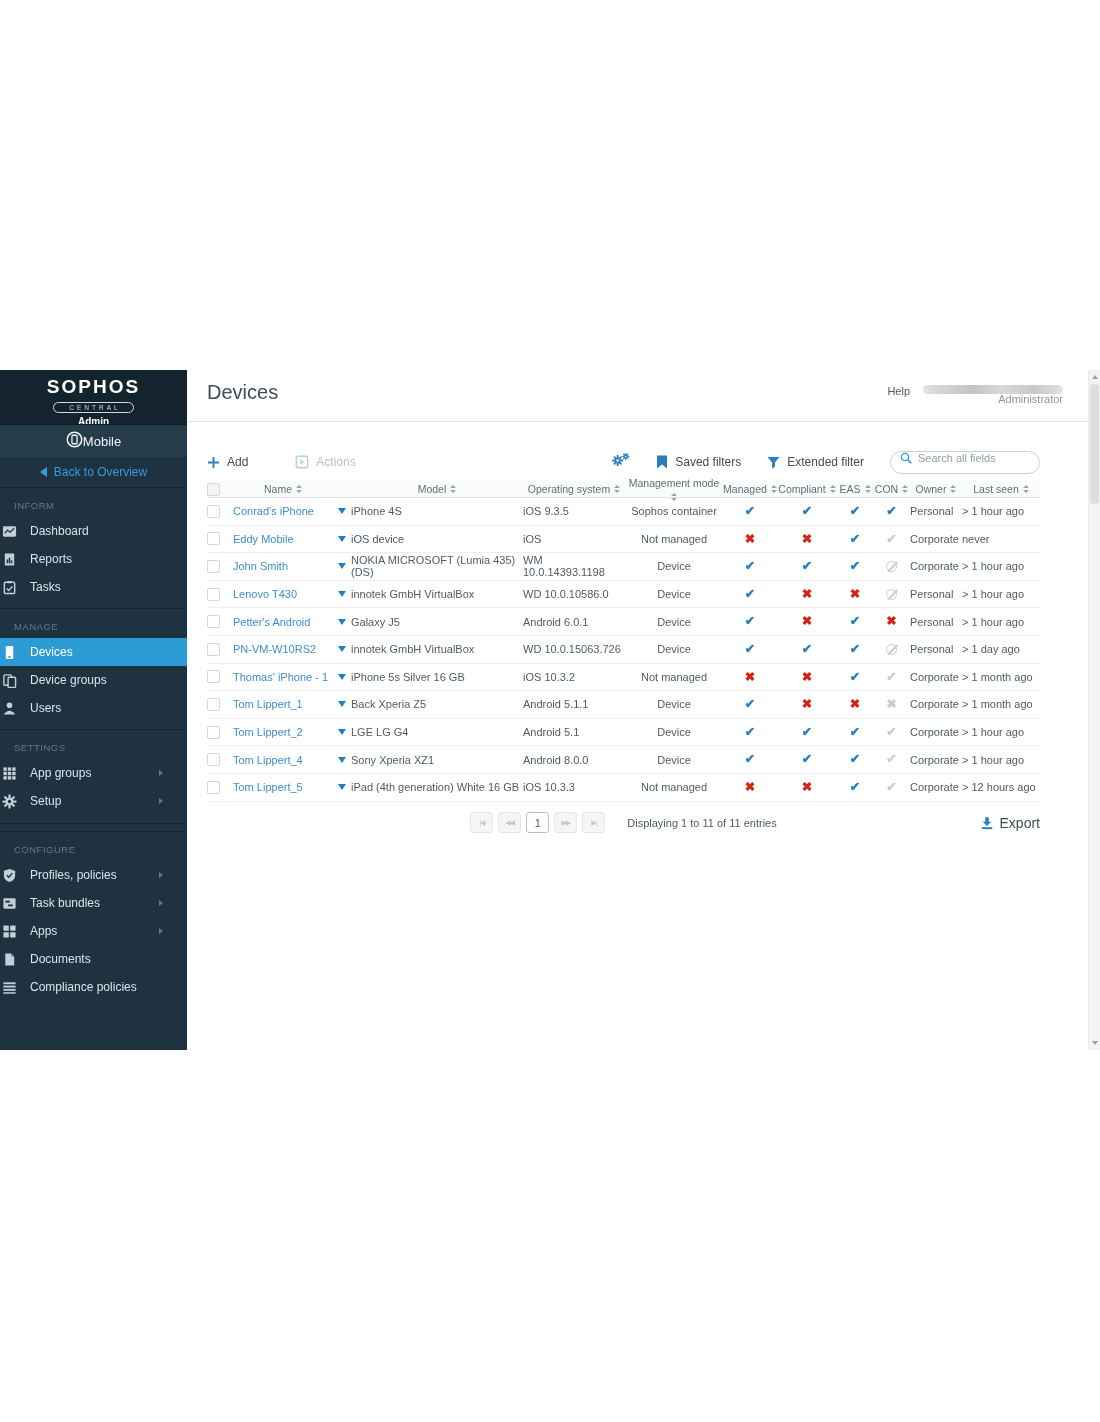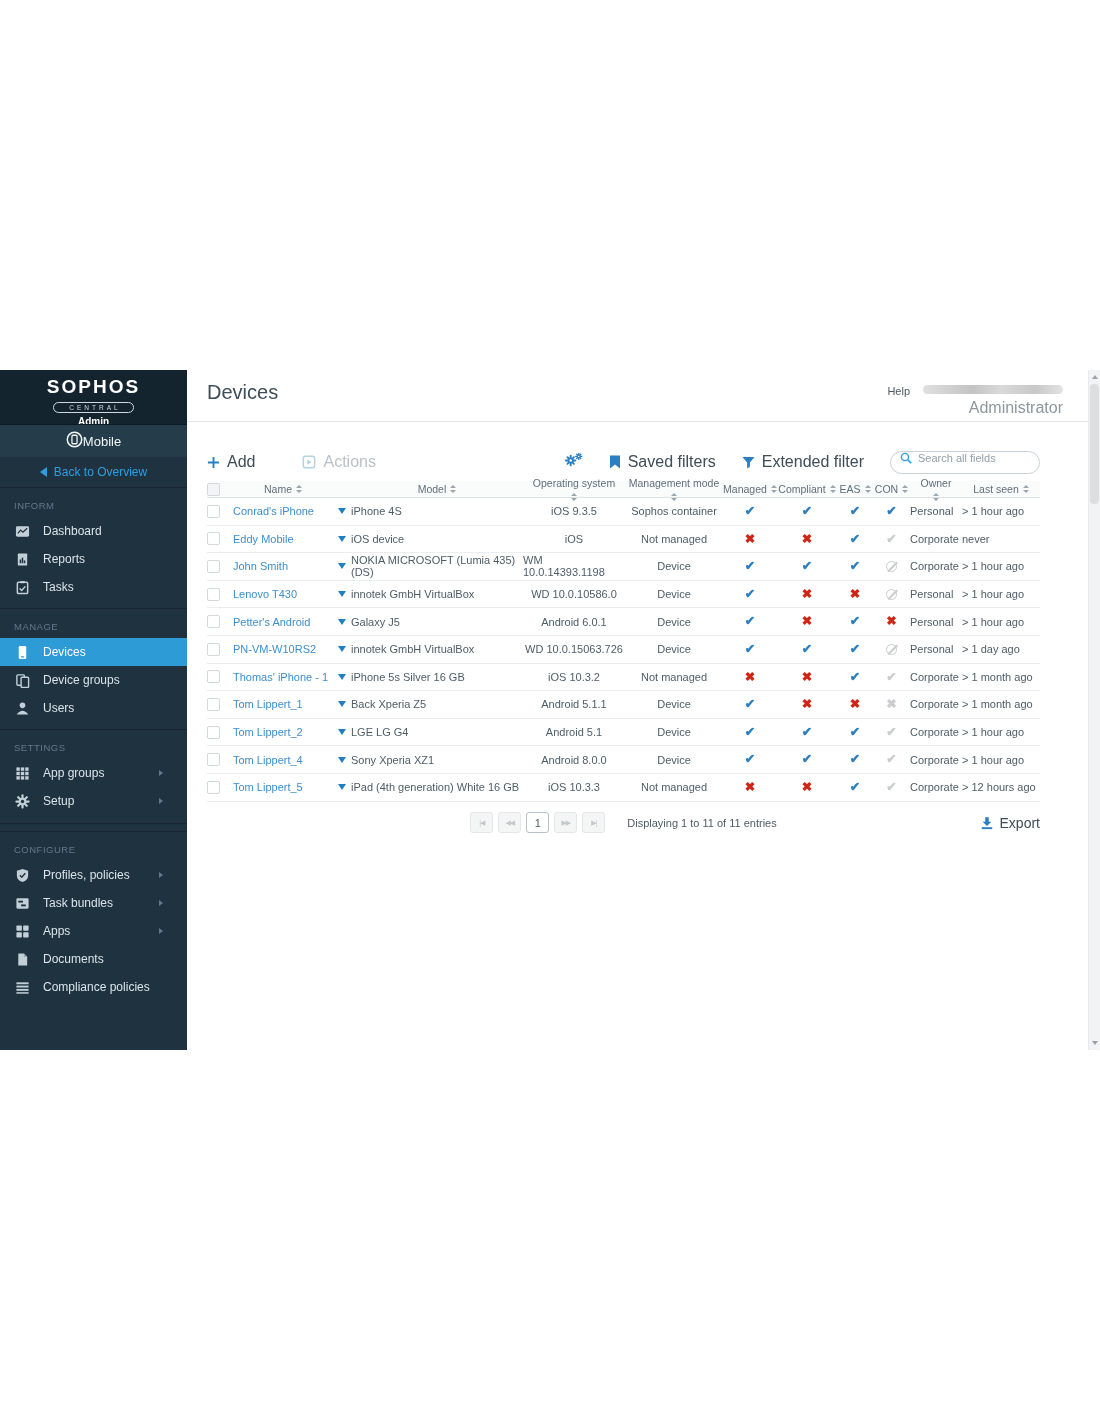--- a/index.html
+++ b/index.html
@@ -13,54 +13,54 @@
   .logo-band { height:54px; background:#13242f; text-align:center; padding-top:7px; }
   .logo-sophos { color:#fff; font-size:19px; font-weight:bold; letter-spacing:2px; line-height:19px; }
   .logo-central { display:inline-block; border:1px solid #cfd8de; border-radius:7px; color:#cfd8de; font-size:6.5px; letter-spacing:3px; padding:1px 12px 1px 15px; margin-top:2px; }
   .logo-admin { color:#fff; font-size:10px; font-weight:bold; margin-top:2px; }
   .mobile-band { height:33px; background:#253d4b; border-top:1px solid #0d1b23; display:flex; align-items:center; justify-content:center; color:#f2f6f8; font-size:13px; }
   .back-row { height:31px; display:flex; align-items:center; justify-content:center; gap:7px; color:#2f9ee0; font-size:12px; border-bottom:1px solid #162530; cursor:pointer; }
   .back-arrow { width:0; height:0; border-top:5px solid transparent; border-bottom:5px solid transparent; border-right:7px solid #2f9ee0; }
   .section { padding-top:8px; }
   .section + .section { border-top:1px solid #162530; margin-top:7px; }
   .section-label { color:#647987; font-size:9.5px; letter-spacing:0.5px; padding:4px 0 6px 14px; }
-  .nav-item { height:28px; display:flex; align-items:center; padding-left:15px; gap:13px; color:#dbe4ea; font-size:12px; cursor:pointer; position:relative; }
+  .nav-item { height:28px; display:flex; align-items:center; padding-left:2px; gap:13px; color:#dbe4ea; font-size:12px; cursor:pointer; position:relative; }
   .nav-item .ic { width:15px; height:15px; flex:none; display:flex; align-items:center; justify-content:center; }
   .nav-item.selected { background:#2d9bd6; color:#fff; }
   .sub-arrow { position:absolute; right:24px; width:0; height:0; border-left:4px solid #647987; border-top:3.5px solid transparent; border-bottom:3.5px solid transparent; }
   .end-divider { border-top:1px solid #162530; margin-top:8px; }
 
   
   .main { flex:1; background:#fff; position:relative; }
   .page-header { height:52px; border-bottom:1px solid #e4e7e9; position:relative; }
   .page-title { position:absolute; left:20px; top:11px; font-size:20px; color:#3e4d58; font-weight:500; }
   .help-link { position:absolute; right:178px; top:15px; font-size:11px; color:#4c5a64; cursor:pointer; }
   .redacted-name { position:absolute; right:25px; top:15px; width:140px; height:9px; border-radius:5px; background:linear-gradient(90deg,#e0e0e0,#c3c3c3 35%,#d9d9d9 55%,#c8c8c8 80%,#e3e3e3); filter:blur(0.7px); }
-  .admin-label { position:absolute; right:25px; top:29px; font-size:16px; color:#8c979e; }
+  .admin-label { position:absolute; right:25px; top:23px; font-size:11px; color:#8c979e; }
 
   .content { padding:26px 0 0 20px; }
   .toolbar { width:833px; height:28px; display:flex; align-items:center; }
-  .tb-btn { display:flex; align-items:center; gap:7px; font-size:16px; color:#3e4d58; cursor:pointer; }
+  .tb-btn { display:flex; align-items:center; gap:7px; font-size:12px; color:#3e4d58; cursor:pointer; }
   .tb-btn.disabled { color:#b9c1c7; cursor:default; }
   .tb-right { margin-left:auto; display:flex; align-items:center; gap:26px; }
   .actions-btn { margin-left:47px; }
   .search-box { width:150px; height:23px; border:1px solid #c7d1d7; border-radius:12px; display:flex; align-items:flex-start; padding:0 9px; gap:6px; background:#fff; }
   .search-box input { border:none; outline:none; width:110px; font-size:11px; color:#4c5a64; font-family:"Liberation Sans",sans-serif; background:transparent; }
   .search-box input::placeholder { color:#93a0a8; }
 
   
   .tbl { width:833px; margin-top:5px; font-size:11px; }
   .trow { display:flex; align-items:center; height:27.6px; border-bottom:1px solid #ecedee; color:#4d5d68; }
   .thead { height:17px; background:#fafbfb; border-bottom:1px solid #dfe3e5; color:#5f707b; font-size:10.5px; }
   .cell { flex:none; display:flex; align-items:center; }
   .c-check { width:26px; }
   .c-name { width:100px; }
   .c-caret { width:18px; justify-content:center; }
   .c-model { width:172px; }
-  .c-os { width:102px;flex-direction:column; }
+  .c-os { width:102px; }
   .c-mode { width:98px; justify-content:center; text-align:center;flex-direction:column; }
   .c-managed { width:54px; justify-content:center; }
   .c-compliant { width:60px; justify-content:center; }
   .c-eas { width:36px; justify-content:center; }
   .c-con { width:37px; justify-content:center; }
   .c-owner { width:52px; }
   .c-last { width:78px; }
   .thead .cell { justify-content:center; gap:4px; }
   .thead .c-check { justify-content:flex-start; }
   .checkbox { width:13px; height:13px; border:1px solid #d3d8db; border-radius:2px; background:#fff; cursor:pointer; }
@@ -403,21 +403,21 @@
                   <i class="dn"></i>
                 </span>
               </div>
             <div class="cell c-con">
                 <span>CON</span>
                 <span class="sort">
                   <i class="up"></i>
                   <i class="dn"></i>
                 </span>
               </div>
-            <div class="cell c-owner" style="justify-content:center;flex-direction:column;">
+            <div class="cell c-owner" style="justify-content:center;">
                 <span>Owner</span>
                 <span class="sort">
                   <i class="up"></i>
                   <i class="dn"></i>
                 </span>
               </div>
             <div class="cell c-last" style="justify-content:center;">
                 <span>Last seen</span>
                 <span class="sort">
                   <i class="up"></i>

